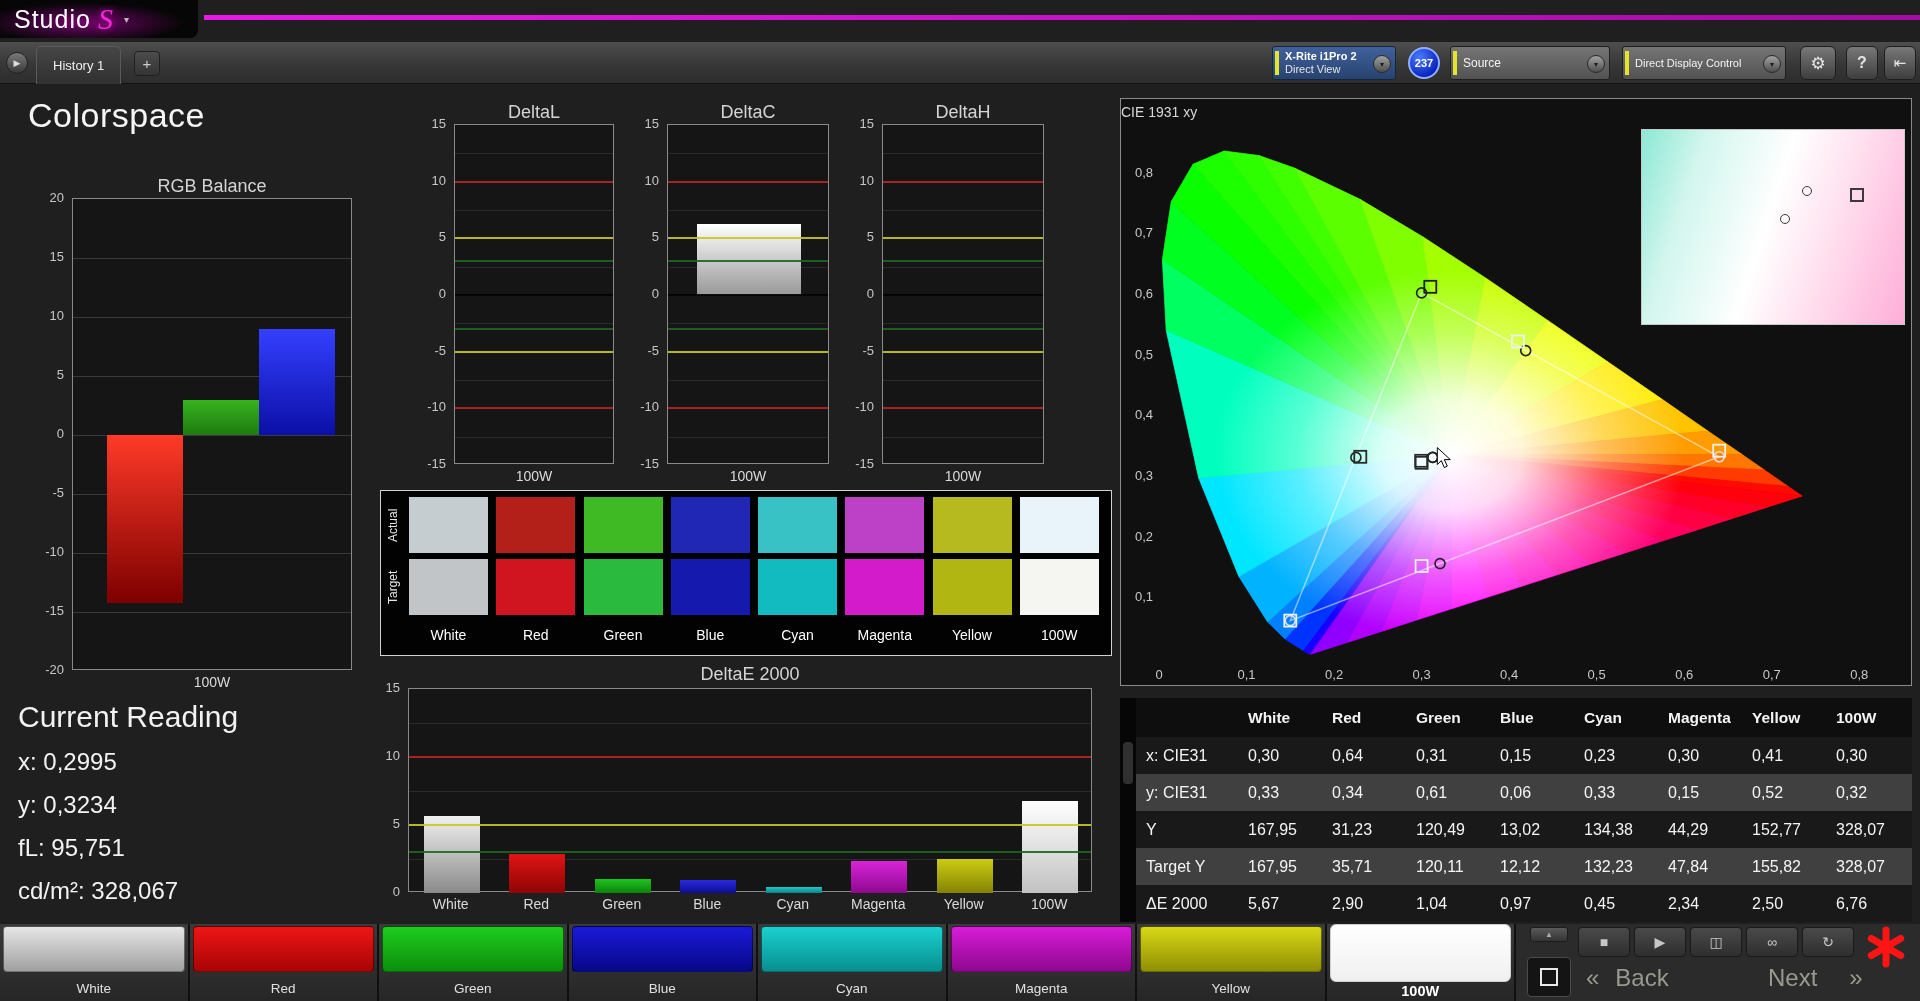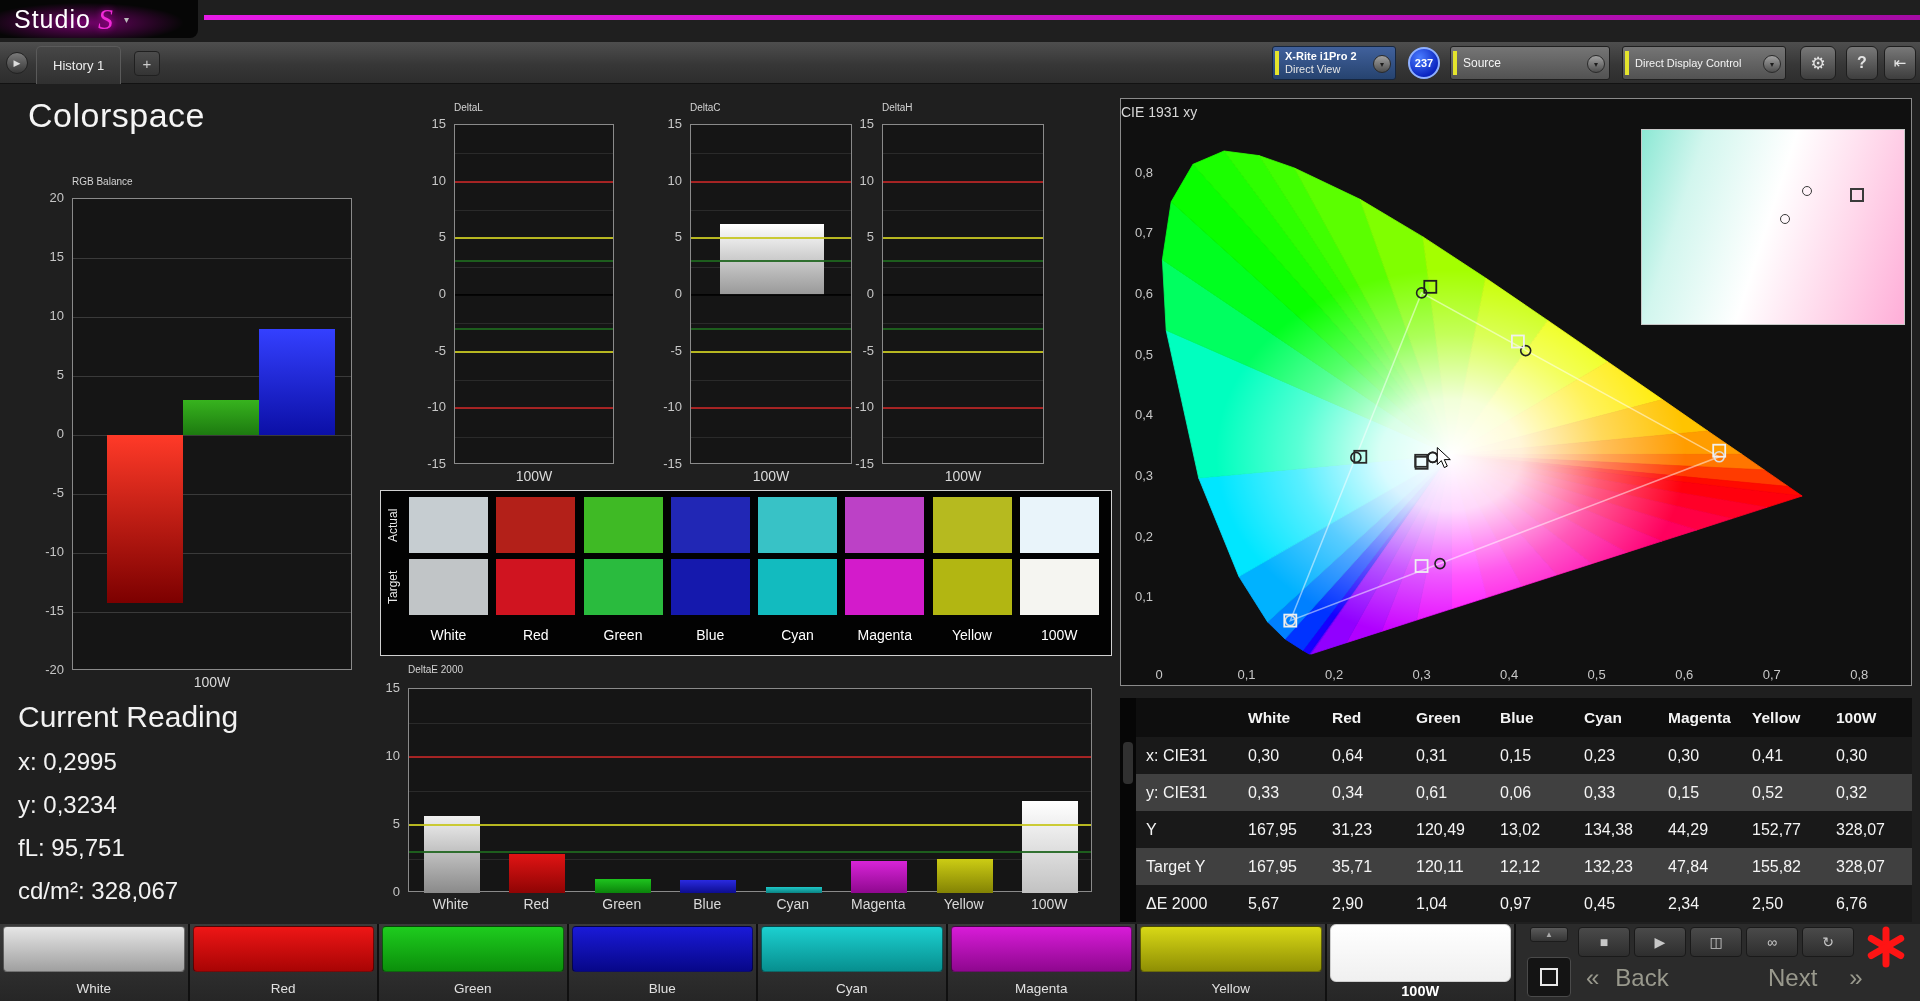--- a/index.html
+++ b/index.html
@@ -30,34 +30,34 @@
 .dd-source .l1{font-size:12px;color:#f4f4f4}
 .dd-ddc{left:1622px;width:164px}
 .dd-ddc .l1{font-size:11px;color:#f4f4f4}
 .sq-btn{position:absolute;top:4px;height:34px;border-radius:6px;background:linear-gradient(#787878,#3e3e3e);border:1px solid #1e1e1e;color:#e4e4e4;display:flex;align-items:center;justify-content:center;cursor:pointer}
 .btn-gear{left:1800px;width:36px;font-size:17px}
 .btn-help{left:1846px;width:32px;font-size:16px;font-weight:bold}
 .btn-exit{left:1884px;width:32px;font-size:15px}
 
 
 .chart{position:absolute}
-.chart-title{position:absolute;top:0;text-align:left;font-size:10px;color:#d4d4d4}
+.chart-title{position:absolute;top:0;text-align:center;font-size:18px;color:#d4d4d4}
 .plot{position:absolute;background:#151515;border:1px solid #8a8a8a}
 .grid{position:absolute;left:0;right:0;height:1px;background:#3a3a3a}
 .grid.minor{background:#2a2a2a}
 .refline{position:absolute;left:0;right:0;height:2px;opacity:.9}
 .bar{position:absolute}
 .ytick{position:absolute;left:0;text-align:right;font-size:13px;color:#c6c6c6}
 .xcat,.xlabel{position:absolute;text-align:center;font-size:14px;color:#dadada}
 
 #page-title{position:absolute;left:28px;top:96px;font-size:34px;font-weight:300;color:#f5f5f5;letter-spacing:.5px}
 
 #rgb-balance{left:30px;top:176px;width:330px;height:520px}
 #deltaL{left:412px;top:102px;width:204px;height:392px}
-#deltaC{left:648px;top:102px;width:206px;height:392px}
+#deltaC{left:625px;top:102px;width:206px;height:392px}
 #deltaH{left:840px;top:102px;width:206px;height:392px}
 #deltaE{left:366px;top:664px;width:750px;height:252px}
 
 
 .cur-title{position:absolute;left:18px;top:700px;font-size:30px;color:#f2f2f2}
 .cur-line{position:absolute;left:18px;font-size:24px;color:#f2f2f2}
 
 
 .swatch-panel{position:absolute;left:380px;top:490px;width:732px;height:166px;background:#020202;border:1px solid #d0d0d0}
 .swatch{position:absolute}

